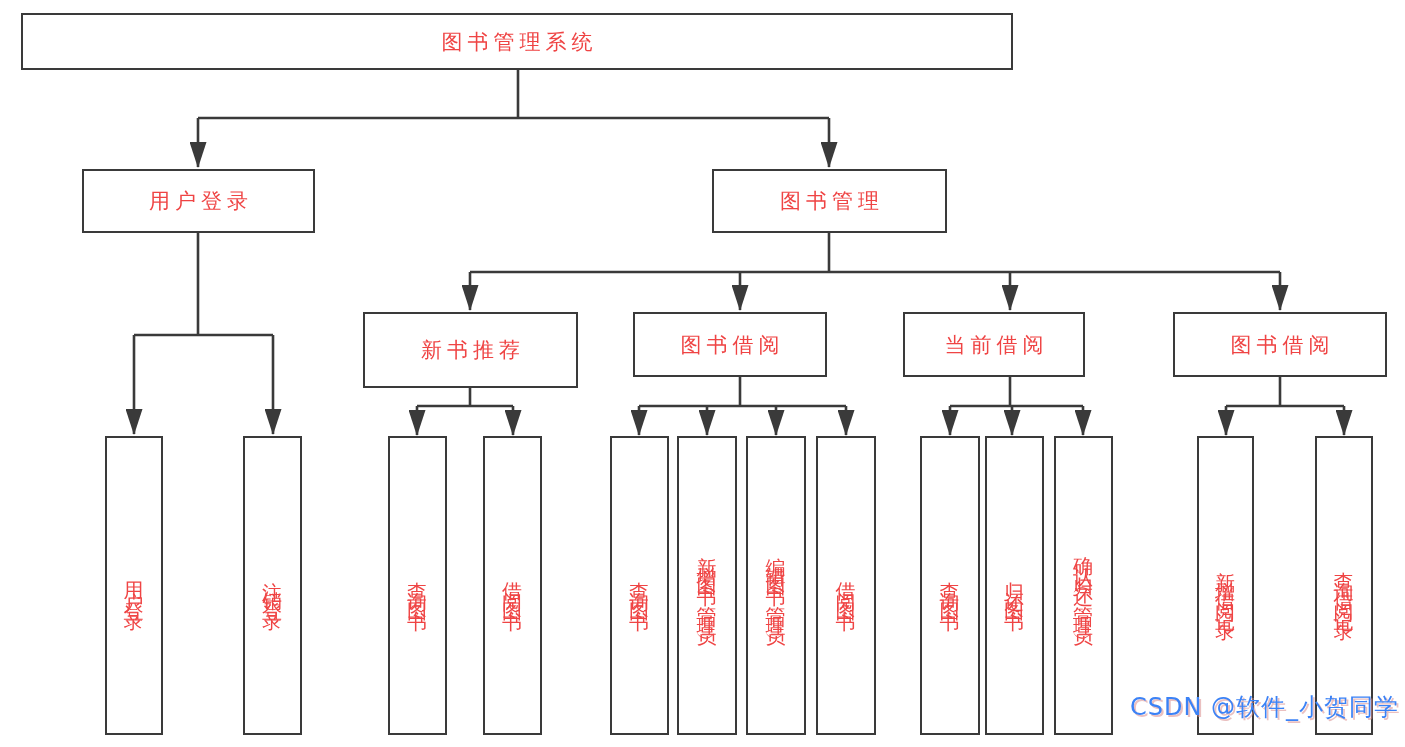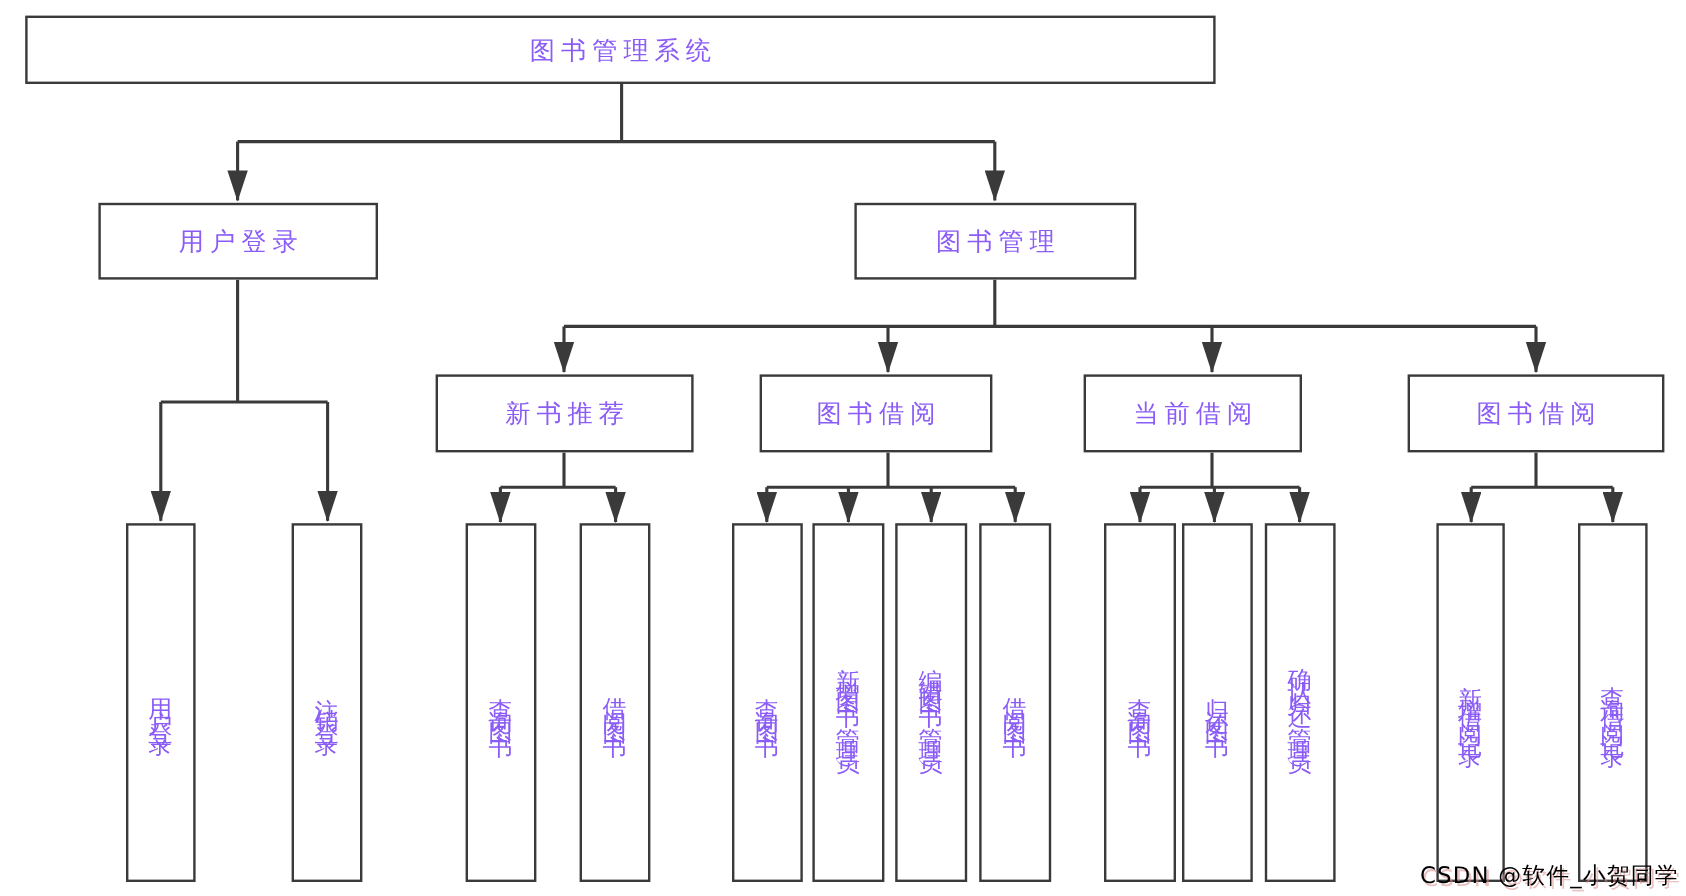--- a/index.html
+++ b/index.html
@@ -3,33 +3,33 @@
 <meta charset="utf-8">
 <style>
   html,body{margin:0;padding:0;background:#ffffff;}
   .canvas{
     position:relative;width:1405px;height:747px;background:#ffffff;overflow:hidden;
     font-family:"DejaVu Sans","Liberation Sans",sans-serif;
   }
   .wires{position:absolute;left:0;top:0;width:1405px;height:747px;}
   .node{
     position:absolute;box-sizing:border-box;background:#ffffff;
-    border:2.5px solid #3a3a3a;color:#8b5cf6;
+    border:2.5px solid #3a3a3a;color:#ef4444;
     display:flex;align-items:center;justify-content:center;
     font-size:21px;letter-spacing:5px;text-indent:5px;white-space:nowrap;
     z-index:2;
   }
   .leaf{
     writing-mode:vertical-rl;text-orientation:mixed;
     font-size:20px;letter-spacing:10px;text-indent:0;
     line-height:1;white-space:normal;
   }
   .watermark{
-    position:absolute;right:6px;bottom:4px;z-index:3;
-    font-size:19px;letter-spacing:1px;color:#000000;
+    position:absolute;right:6px;bottom:24px;z-index:3;
+    font-size:24px;letter-spacing:1px;color:#3b82f6;
     text-shadow:2px 2px 0 rgba(217,140,140,0.55);
     white-space:nowrap;
   }
 </style>
 </head>
 <body>
 
 <div class="canvas">
 
   <svg class="wires" viewBox="0 0 1405 747">
@@ -94,21 +94,21 @@
         <path d="M1344,406 L1344,435" marker-end="url(#arrow)"></path>
       </g>
     </g>
   </svg>
 
   <div class="node" style="left:21px;top:13px;width:992px;height:57px;">图书管理系统</div>
 
   <div class="node" style="left:82px;top:169px;width:233px;height:64px;">用户登录</div>
   <div class="node" style="left:712px;top:169px;width:235px;height:64px;text-align:right;">图书管理</div>
 
-  <div class="node" style="left:363px;top:312px;width:215px;height:65px;">新书推荐</div>
+  <div class="node" style="left:363px;top:312px;width:215px;height:76px;">新书推荐</div>
   <div class="node" style="left:633px;top:312px;width:194px;height:65px;">图书借阅</div>
   <div class="node" style="left:903px;top:312px;width:182px;height:65px;">当前借阅</div>
   <div class="node" style="left:1173px;top:312px;width:214px;height:65px;">图书借阅</div>
 
   <div class="node leaf" style="left:105px;top:436px;width:58px;height:299px;">用户登录</div>
   <div class="node leaf" style="left:243px;top:436px;width:59px;height:299px;">注销登录</div>
 
   <div class="node leaf" style="left:388px;top:436px;width:59px;height:299px;">查询图书</div>
   <div class="node leaf" style="left:483px;top:436px;width:59px;height:299px;">借阅图书</div>
 

